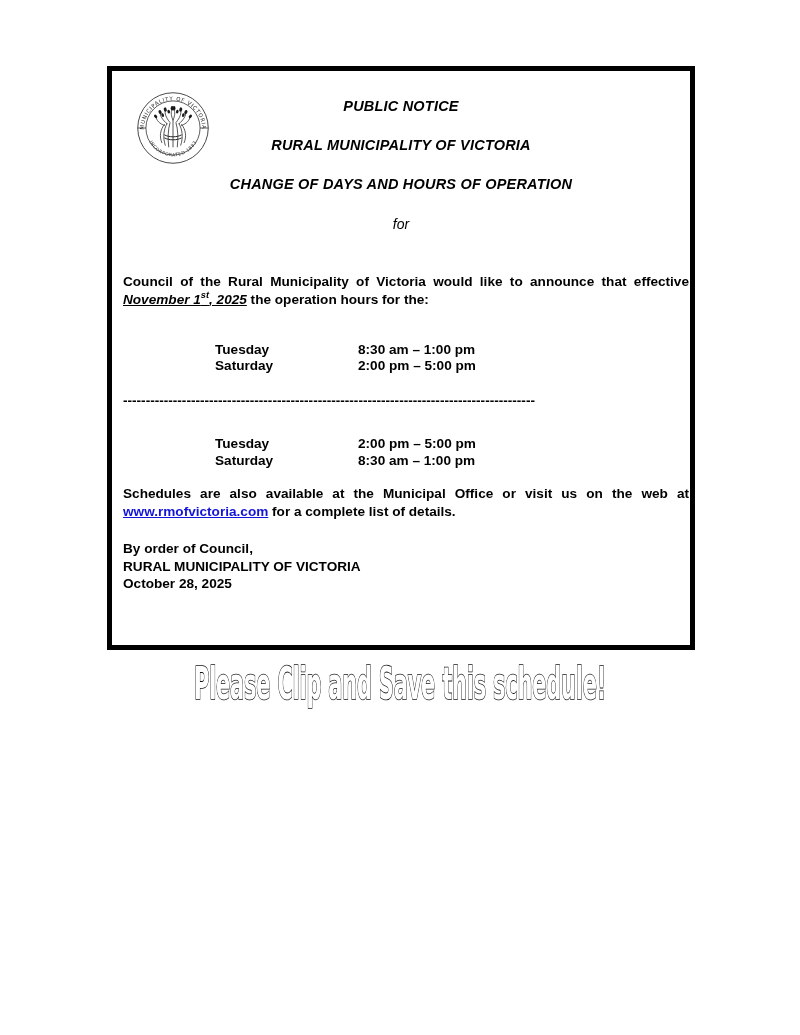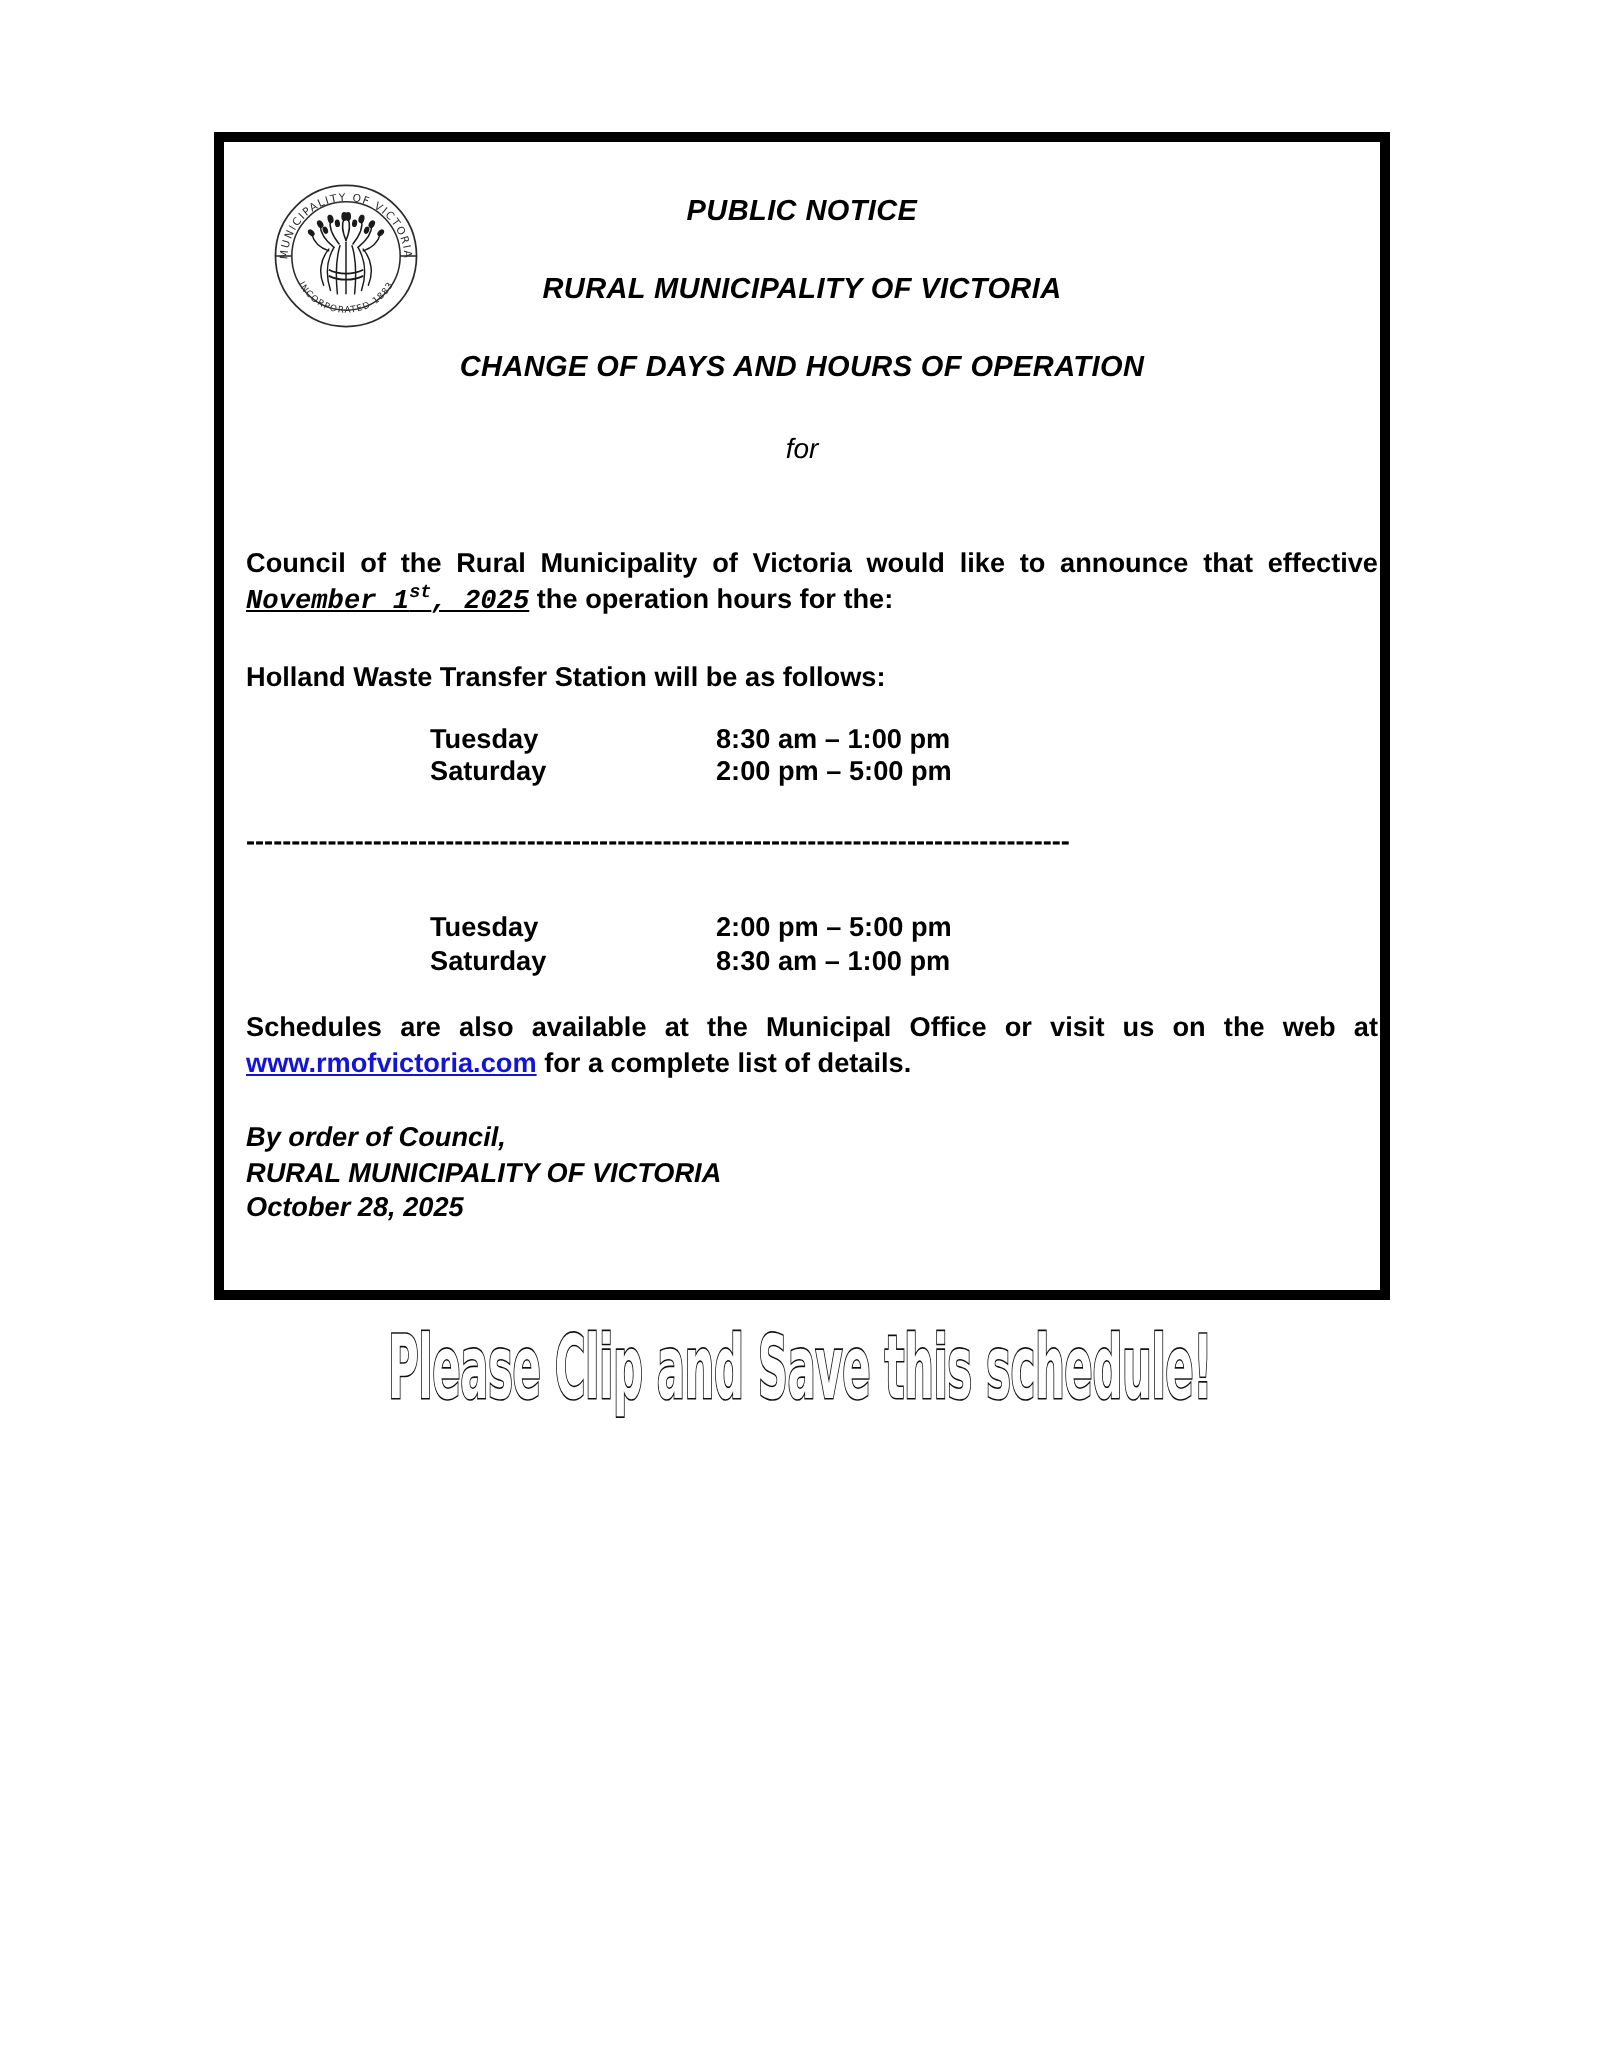--- a/index.html
+++ b/index.html
@@ -82,21 +82,20 @@
   }
   .para-justify {
     text-align: justify;
     text-justify: inter-word;
   }
   .date-emph {
     font-style: italic;
     font-weight: bold;
     text-decoration: underline;
     white-space: nowrap;
-    font-family: Liberation Mono, monospace;
   }
   .date-emph sup {
     font-size: 0.68em;
     vertical-align: super;
     line-height: 0;
   }
   .spacer-line { height: 19px; }
   .spacer-small { height: 14px; }
 
   .station-label { font-weight: bold; }
@@ -127,21 +126,21 @@
     overflow: hidden;
     white-space: nowrap;
     font-size: 13.6px;
     font-weight: bold;
     letter-spacing: 0px;
     line-height: 1;
   }
 
   
   .footer-block { margin-top: 16px; }
-  .foot-line { line-height: 1.3; font-weight: bold; font-style: italic; }
+  .foot-line { line-height: 1.3; font-weight: bold; }
   .weblink {
     color: #1414d8;
     text-decoration: underline;
     font-weight: bold;
     margin-top: 32px;
   }
 
   
   .banner {
     position: absolute;
@@ -232,21 +231,20 @@
     <div class="hdr-gap-3"></div>
     <div class="hdr-for">for</div>
   </div>
 
   <div class="body-area">
 
     <div class="para-justify"><span>Council of the Rural Municipality of Victoria would like to announce that effective </span><span class="date-emph"><span>November 1</span><sup>st</sup><span>, 2025</span></span><span> the operation hours for the:</span></div>
 
     <div class="spacer-line"></div>
 
-    <div class="station-label">Holland Waste Transfer Station will be as follows:</div>
     <div class="schedule">
       <div class="sched-row">
         <span class="sched-day">Tuesday</span>
         <span class="sched-hours">8:30 am – 1:00 pm</span>
       </div>
       <div class="sched-row">
         <span class="sched-day">Saturday</span>
         <span class="sched-hours">2:00 pm – 5:00 pm</span>
       </div>
     </div>

